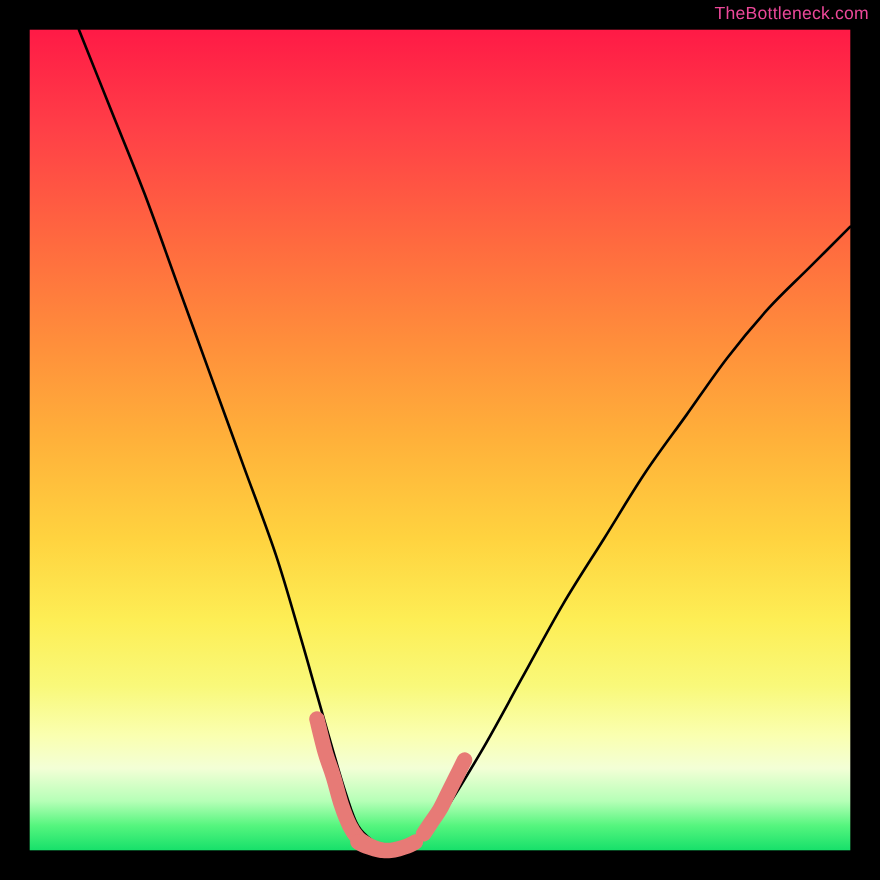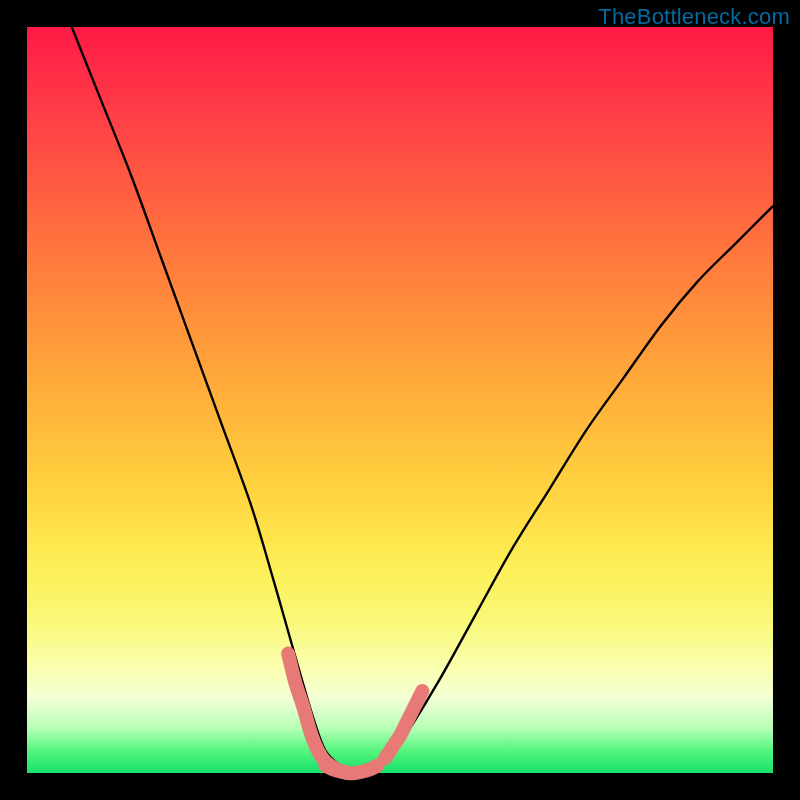--- a/index.html
+++ b/index.html
@@ -40,22 +40,22 @@
       #f3ffd6 90%,
       #b6ffb7 94%,
       #55f57e 97%,
       #17e06a 100%
     );
   }
   .watermark {
     position: absolute;
     top: 4px;
     right: 10px;
-    color: #0369a1;
-    font-size: 22px;
+    color: #ec4899;
+    font-size: 16px;
     font-weight: 500;
     letter-spacing: 0.2px;
     user-select: none;
   }
   svg.curve {
     position: absolute;
     left: 0;
     top: 0;
     width: 746px;
     height: 746px;

